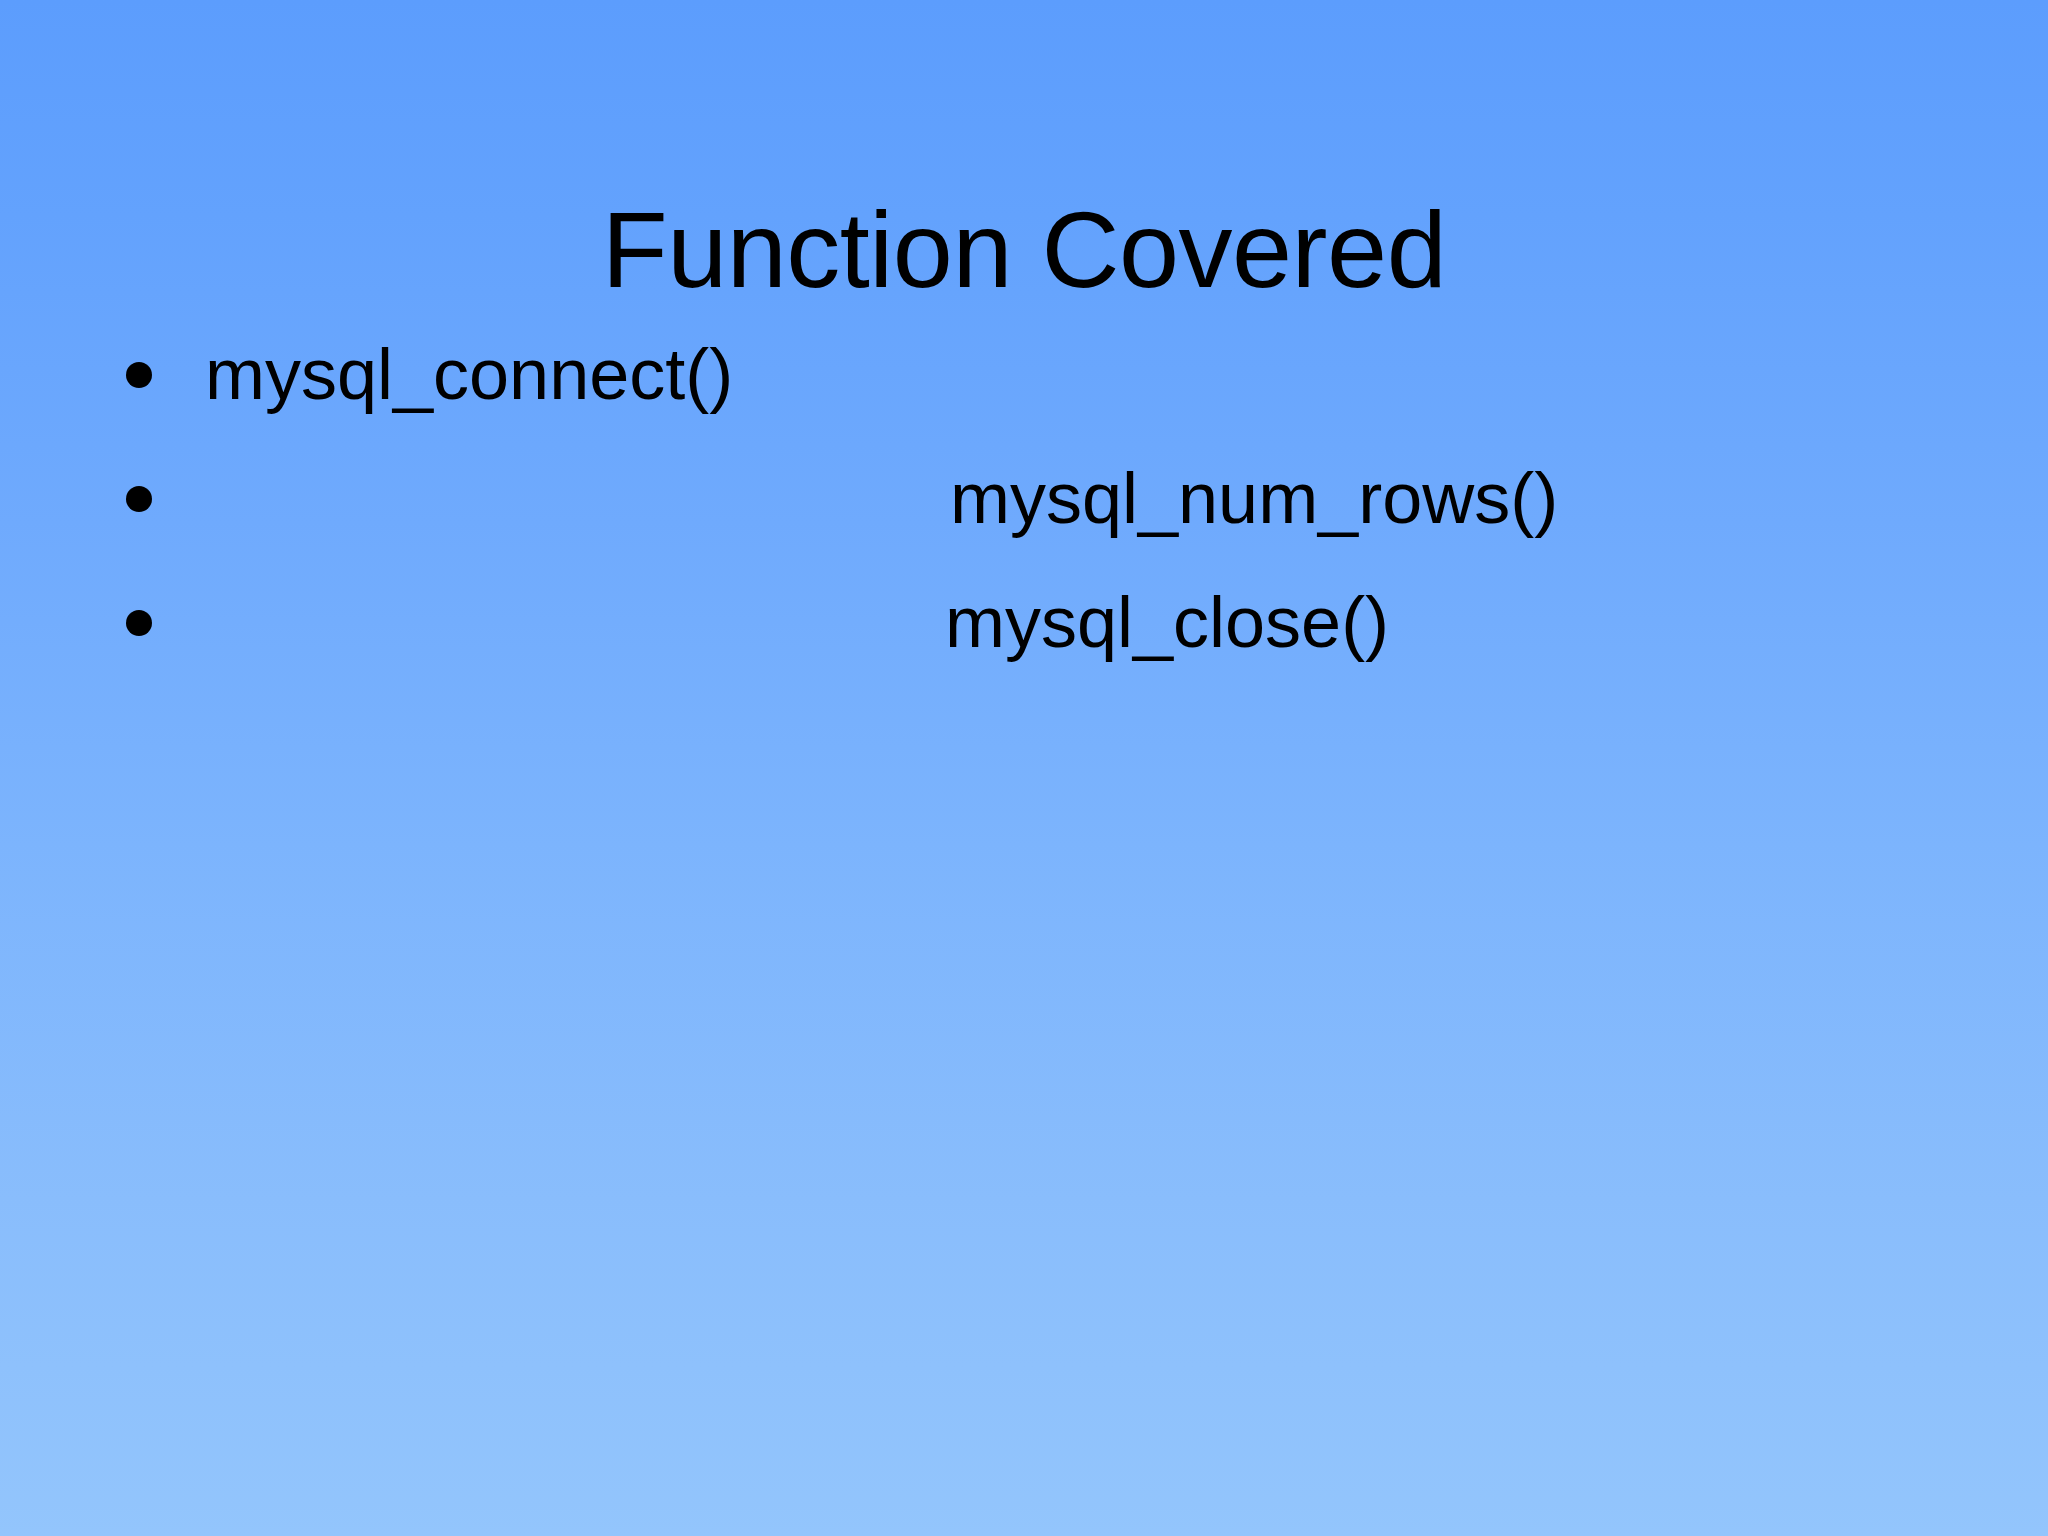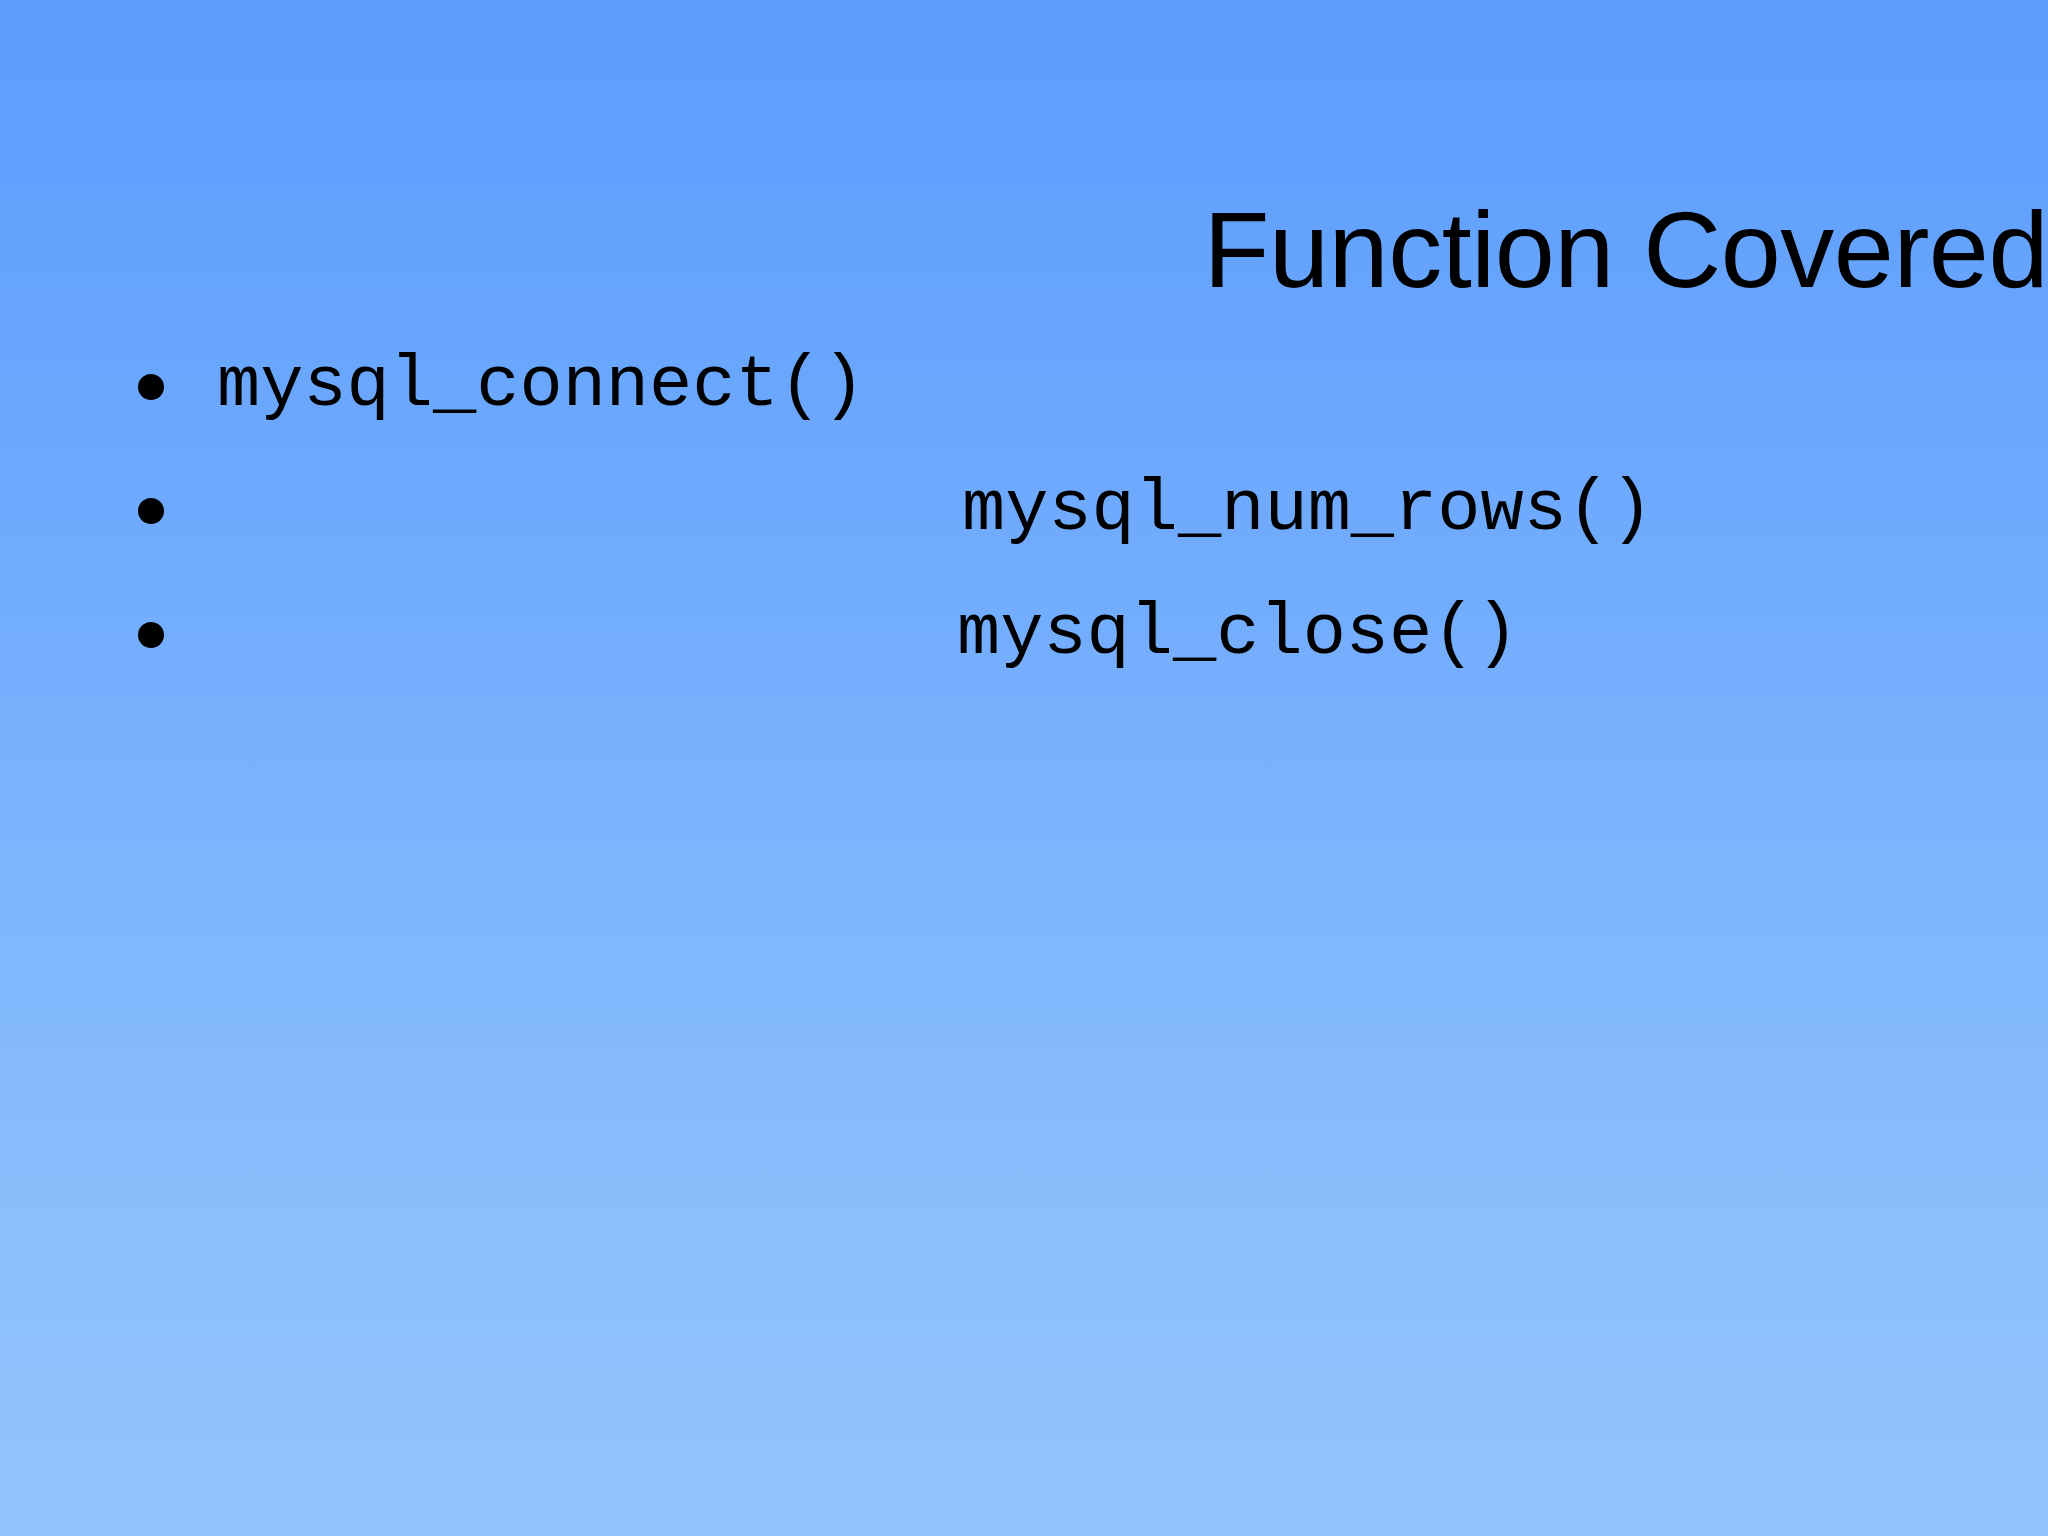--- a/index.html
+++ b/index.html
@@ -31,39 +31,38 @@
                 #93C5FC 100%);
     overflow: hidden;
   }
 
   
   .slide-title {
     position: absolute;
     left: 0;
     top: 118px;
     width: 2048px;
-    text-align: right;
+    text-align: center;
     font-size: 108px;
     line-height: 1.12;
     font-weight: 400;
     color: #000000;
     letter-spacing: -0.5px;
     white-space: nowrap;
   }
 
   
   .body-list {
     position: absolute;
     left: 0;
     top: 312px;
     width: 1968px;
-    margin: 12px;
+    margin: 0;
     padding: 0;
     list-style: none;
-    font-family: Liberation Mono, monospace;
   }
 
   .bullet-row {
     position: relative;
     height: 124px;
     margin: 0;
     padding: 0;
     color: #000000;
     font-size: 72px;
     line-height: 124px;

